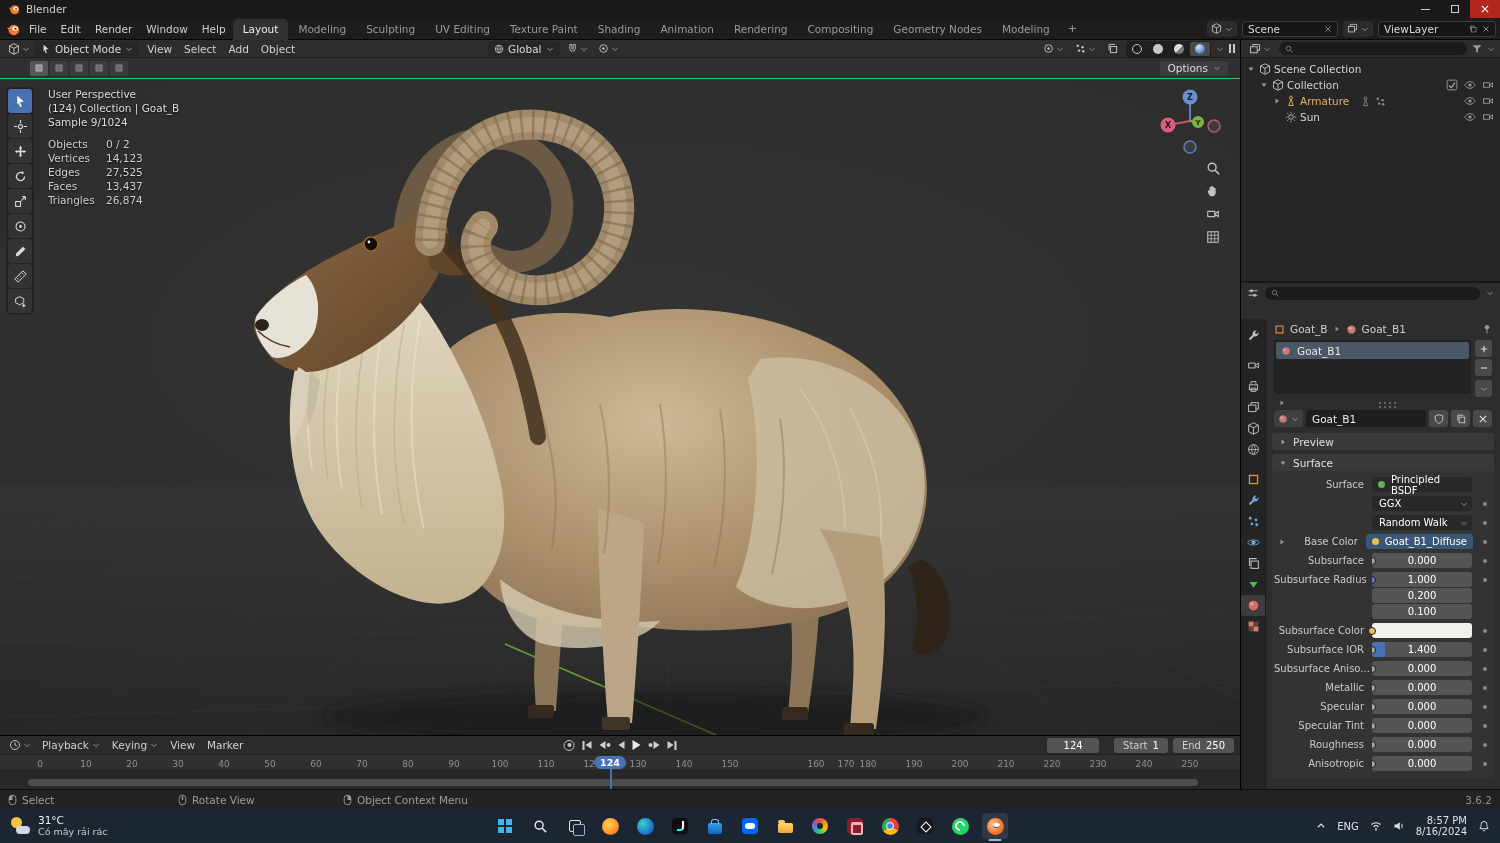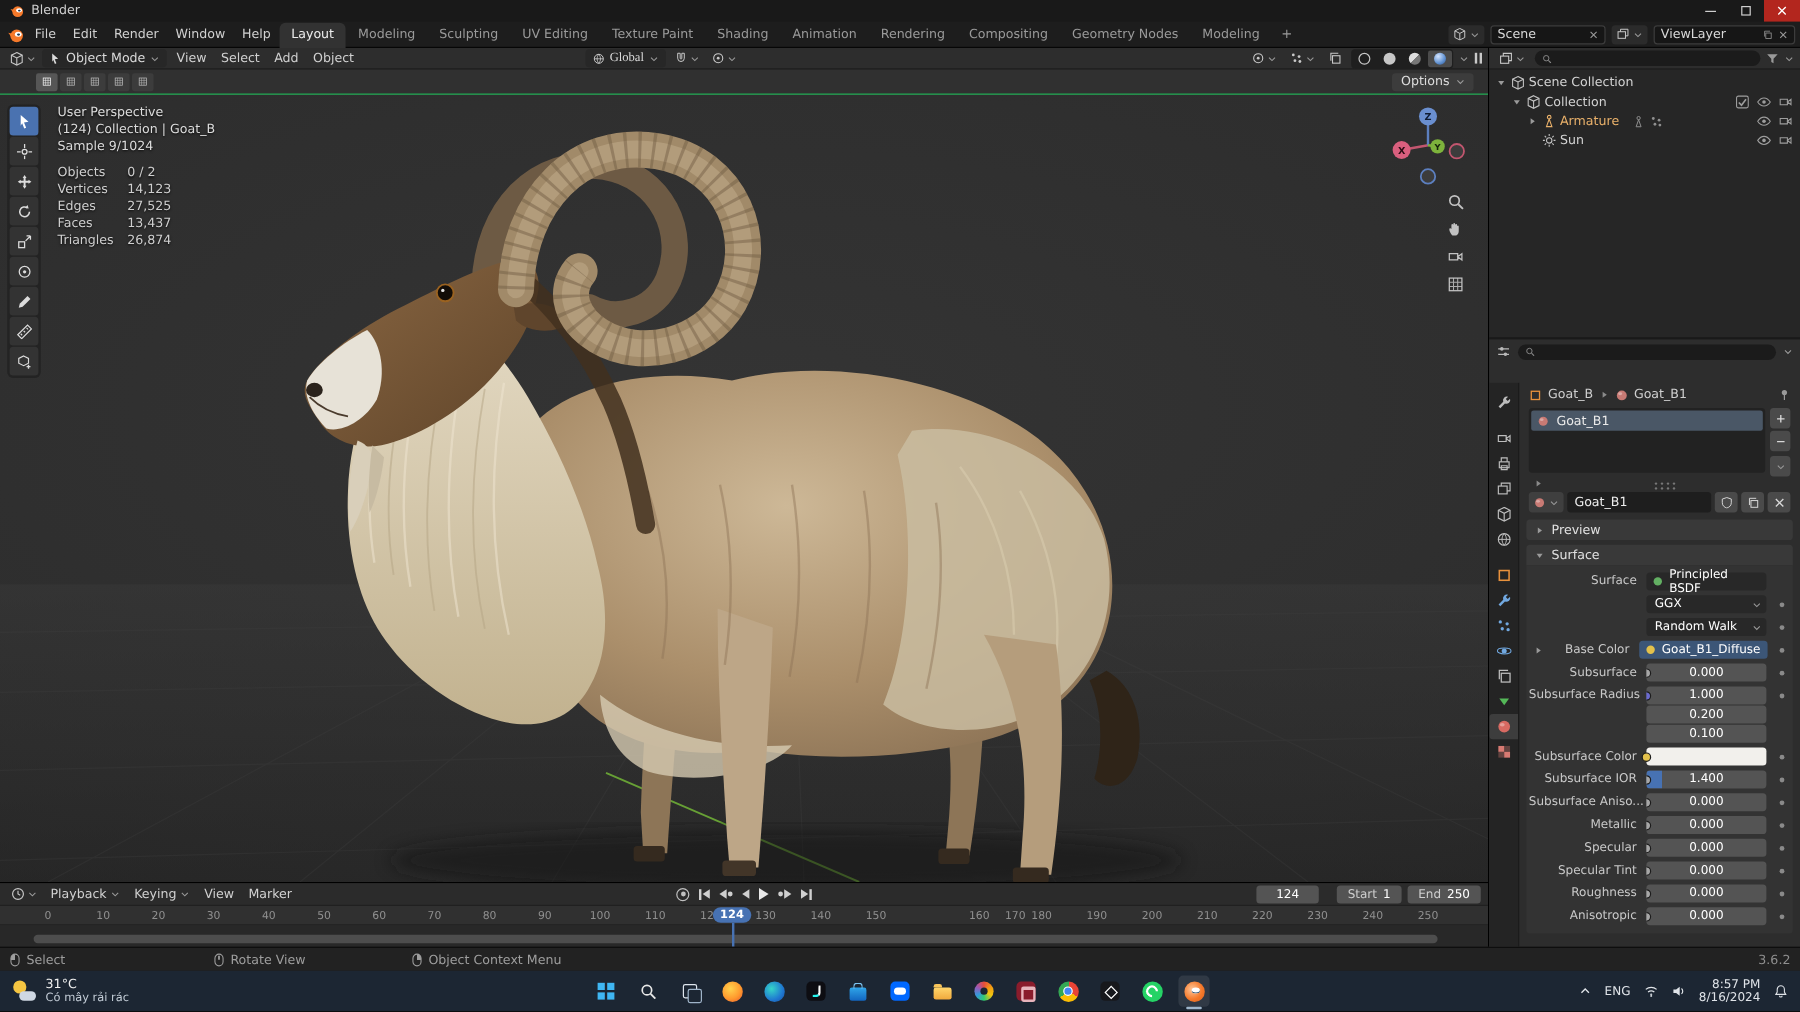--- a/index.html
+++ b/index.html
@@ -33,21 +33,21 @@
   
   .workspace{display:flex;height:749px;}
   .left-col{width:1241px;display:flex;flex-direction:column;border-right:1px solid #000;}
   .right-col{width:259px;display:flex;flex-direction:column;background:#2d2d2d;justify-content:flex-end;}
 
   
   .vp-header{height:18px;background:#2d2d2d;border-bottom:1px solid #1c1c1c;display:flex;align-items:center;padding:0 5px;gap:2px;}
   .hdr-ic{display:flex;align-items:center;gap:2px;color:#c9c9c9;padding:0 3px;}
   .hdr-dd{display:flex;align-items:center;gap:4px;background:#272727;border-radius:3px;height:15px;padding:0 6px;color:#dadada;font-size:10.5px;}
   .hdr-menu{padding:0 6px;color:#d0d0d0;font-size:10.5px;}
-  .mid-group{display:flex;align-items:center;gap:4px;margin-left:185px;font-family:Liberation Serif, serif;}
+  .mid-group{display:flex;align-items:center;gap:4px;margin-left:185px;}
   .vph-right{margin-left:auto;display:flex;align-items:center;gap:5px;}
   .shading-group{display:flex;background:#1f1f1f;border-radius:3px;padding:1px;gap:1px;}
   .shade-btn{width:20px;height:14px;display:grid;place-items:center;border-radius:2px;}
   .shade-btn.active{background:#4b4b4b;}
   .sphere-ic{width:10px;height:10px;border-radius:50%;border:1.5px solid #c7c7c7;}
   .sphere-ic.solid{background:#c7c7c7;border:none;}
   .sphere-ic.material{background:linear-gradient(135deg,#ddd 50%,#777 50%);border:none;}
   .sphere-ic.rendered{background:radial-gradient(circle at 35% 30%,#d5e5ff,#5d8fd0 60%,#2d4f86);border:none;}
   .pause-ic{display:flex;gap:2px;}
   .pause-ic span{width:2px;height:9px;background:#c9c9c9;}

